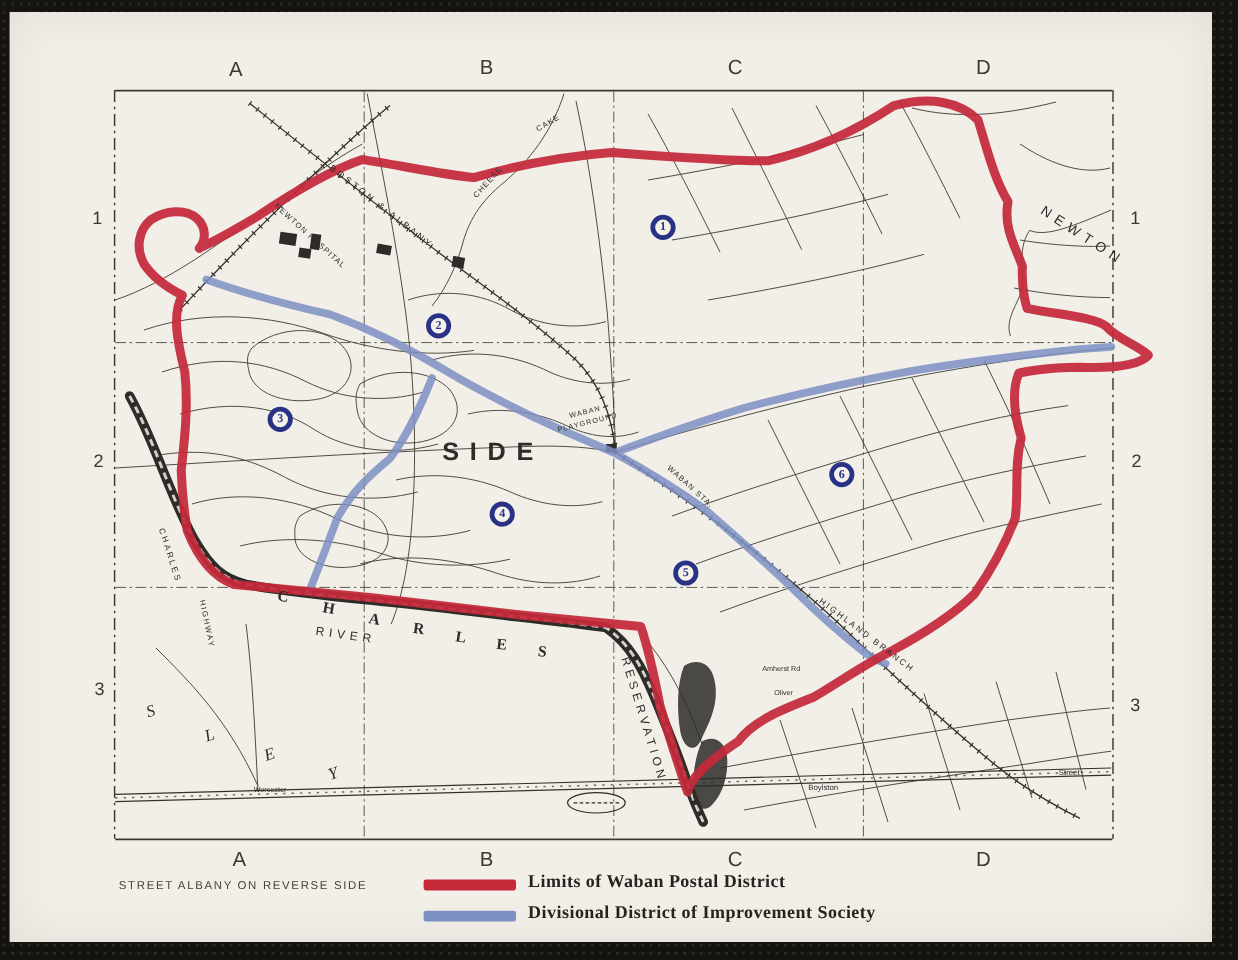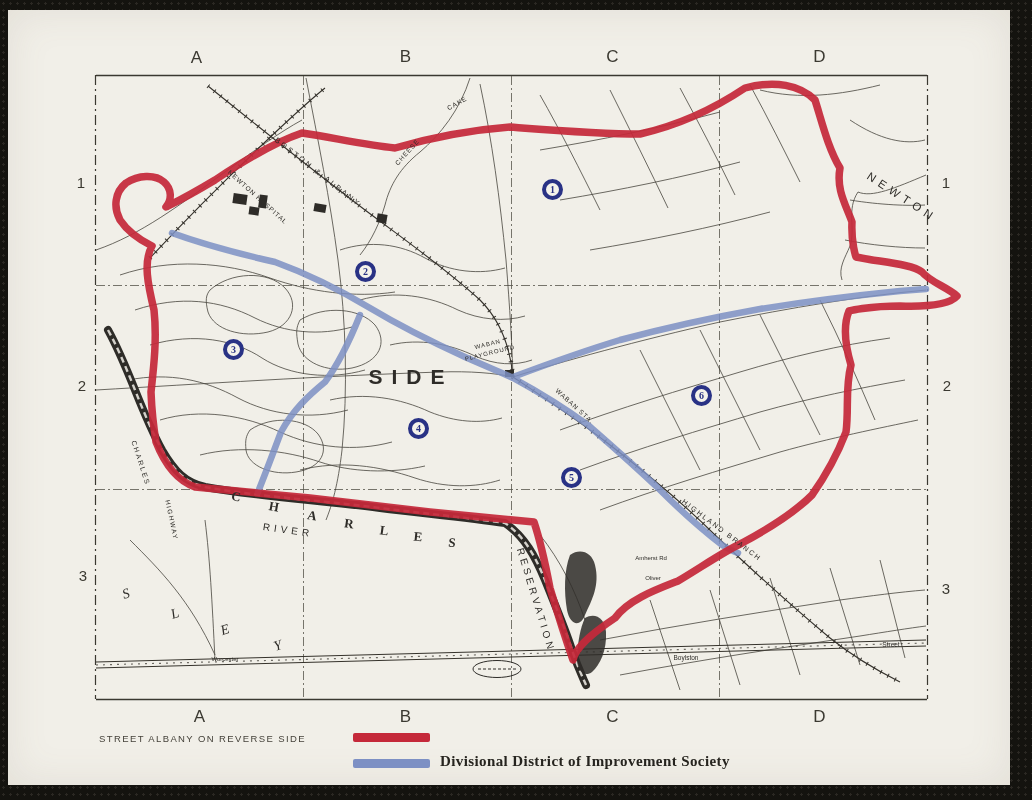--- a/index.html
+++ b/index.html
@@ -233,17 +233,18 @@
   <div class="marker" style="left:561px;top:467px;">
       <span>5</span>
     </div>
   <div class="marker" style="left:691px;top:385px;">
       <span>6</span>
     </div>
 
   <div class="footer-note" style="left:99px;top:733px;">STREET ALBANY ON REVERSE SIDE</div>
 
   <div class="legend-swatch" style="left:353px;top:733px;background:var(--postal_red,#c5293a);"></div>
+  <div class="legend-text" style="left:440px;top:727px;">Limits of Waban Postal District</div>
 
   <div class="legend-swatch" style="left:353px;top:759px;background:var(--improvement_blue,#7d90c4);"></div>
   <div class="legend-text" style="left:440px;top:753px;text-align:right;">Divisional District of Improvement Society</div>
 
 </div>
 
 </body></html>

